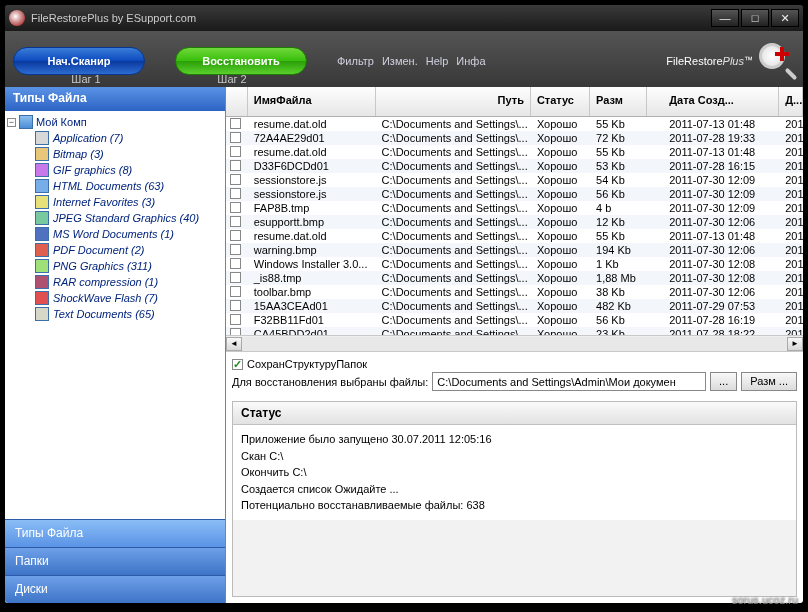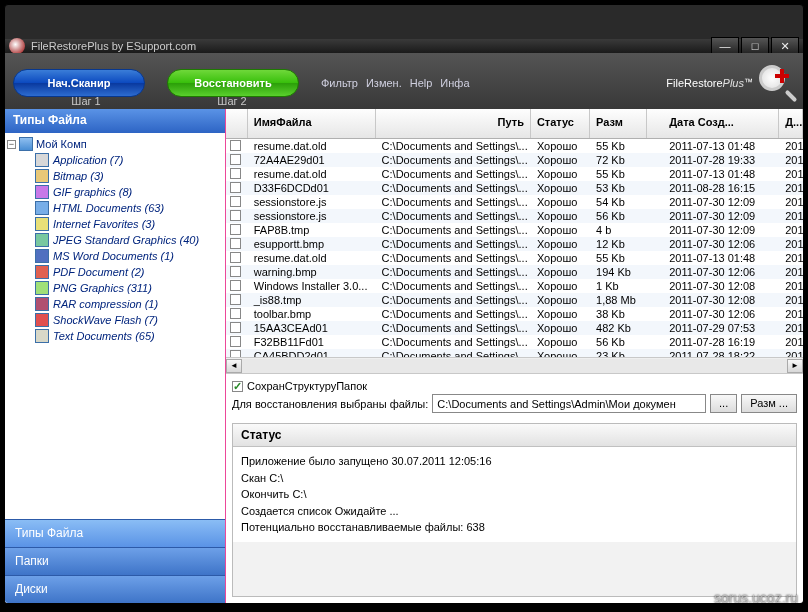--- a/index.html
+++ b/index.html
@@ -1,26 +1,26 @@
 <!DOCTYPE html>
 <html><head>
 <meta charset="utf-8">
 <style>
 * { box-sizing: border-box; margin: 0; padding: 0; font-family: Tahoma, Arial, sans-serif; font-size: 11px; }
 body { background: #000; width: 808px; height: 612px; overflow: hidden; position: relative; }
 
 .window { width: 800px; height: 600px; margin: 4px; background: #2a2a2a; border: 1px solid #000; border-radius: 4px; overflow: hidden; display: flex; flex-direction: column; }
 
-.titlebar { height: 14px; background: linear-gradient(#3a3a3a, #1a1a1a); display: flex; align-items: center; padding: 0 4px; color: #ccc; margin-top: 34px; }
+.titlebar { height: 26px; background: linear-gradient(#3a3a3a, #1a1a1a); display: flex; align-items: center; padding: 0 4px; color: #ccc; }
 .titlebar-icon { width: 16px; height: 16px; background: radial-gradient(circle at 40% 40%, #fff, #c88 45%, #900); border-radius: 50%; margin-right: 6px; }
 .titlebar-text { flex: 1; }
 .win-controls { display: flex; gap: 2px; }
 .win-btn { width: 28px; height: 18px; background: linear-gradient(#555, #222); border: 1px solid #000; color: #eee; display: flex; align-items: center; justify-content: center; font-size: 11px; line-height: 1; cursor: default; }
 
-.header { height: 56px; background: linear-gradient(#545454, #383838); display: flex; align-items: center; padding: 6px 8px 2px; gap: 8px; position: relative; }
+.header { height: 56px; background: linear-gradient(#545454, #383838); display: flex; align-items: center; padding: 6px 8px 2px; gap: 16px; position: relative; }
 .main-btn { width: 132px; height: 28px; border-radius: 14px; color: #fff; font-weight: bold; display: flex; align-items: center; justify-content: center; margin-right: 14px; cursor: default; font-size: 11px; }
 .main-btn.blue { background: linear-gradient(#3a7dd8, #0d4bc0 48%, #0a3aa0 52%, #2d6cd0); border: 1px solid #063; border-color: #07378e; }
 .main-btn.green { background: linear-gradient(#6fd83a, #3ac00d 48%, #2ca009 52%, #5ad02d); border: 1px solid #1e7a00; }
 .step-row { position: absolute; bottom: 2px; left: 8px; display: flex; color: #c8c8c8; font-size: 10px; }
 .step { width: 146px; text-align: center; }
 .menu-links { display: flex; gap: 8px; color: #d0d0e0; font-size: 12px; align-items: center; }
 .menu-links span { cursor: default; }
 .brand { margin-left: auto; color: #fff; font-size: 22px; display: flex; align-items: center; gap: 6px; }
 .brand .plus { font-style: italic; color: #e0e0e0; }
 .brand .tm { font-size: 9px; vertical-align: top; }
@@ -71,21 +71,21 @@
 .opt-row { display: flex; align-items: center; gap: 4px; margin: 2px 0; }
 .checked { background: #fff; position: relative; }
 .checked::after { content: '✓'; position: absolute; top: -2px; left: 0; color: #2a8a2a; font-size: 11px; font-weight: bold; }
 .path-input { flex: 1; border: 1px solid #888; padding: 2px 4px; height: 19px; background: #fff; }
 .btn-small { border: 1px solid #888; background: linear-gradient(#f8f8f8,#dcdcdc); padding: 2px 8px; height: 19px; cursor: default; }
 
 .status-panel { border-top: 1px solid #aaa; background: #f2f2f2; margin: 4px 6px 6px; border: 1px solid #bbb; flex: 1; }
 .status-head { background: linear-gradient(#fafafa, #e2e2e2); padding: 4px 8px; font-weight: bold; border-bottom: 1px solid #c0c0c0; font-size: 12px; }
 .status-body { padding: 6px 8px; background: #fff; font-size: 11px; line-height: 1.5; }
 
-.watermark { position: absolute; bottom: 6px; right: 10px; color: rgba(255,255,255,0.5); font-size: 14px; text-shadow: 0 0 2px #000; }
+.watermark { position: absolute; bottom: 6px; right: 10px; color: rgba(255,255,255,0.5); font-size: 11px; text-shadow: 0 0 2px #000; }
 </style>
 </head>
 <body>
 
 <div class="window">
   <div class="titlebar">
     <div class="titlebar-icon"></div>
     <div class="titlebar-text">FileRestorePlus by ESupport.com</div>
     <div class="win-controls">
       <div class="win-btn">—</div>
@@ -221,21 +221,21 @@
             <div class="cell c-size">55 Kb</div>
             <div class="cell c-date">2011-07-13 01:48</div>
             <div class="cell c-d2">201</div>
           </div>
           <div class="row">
             <div class="cell c-check"><span class="chk"></span></div>
             <div class="cell c-name">D33F6DCDd01</div>
             <div class="cell c-path">C:\Documents and Settings\...</div>
             <div class="cell c-status">Хорошо</div>
             <div class="cell c-size">53 Kb</div>
-            <div class="cell c-date">2011-08-28 16:15</div>
+            <div class="cell c-date">2011-07-28 16:15</div>
             <div class="cell c-d2">201</div>
           </div>
           <div class="row">
             <div class="cell c-check"><span class="chk"></span></div>
             <div class="cell c-name">sessionstore.js</div>
             <div class="cell c-path">C:\Documents and Settings\...</div>
             <div class="cell c-status">Хорошо</div>
             <div class="cell c-size">54 Kb</div>
             <div class="cell c-date">2011-07-30 12:09</div>
             <div class="cell c-d2">201</div>

